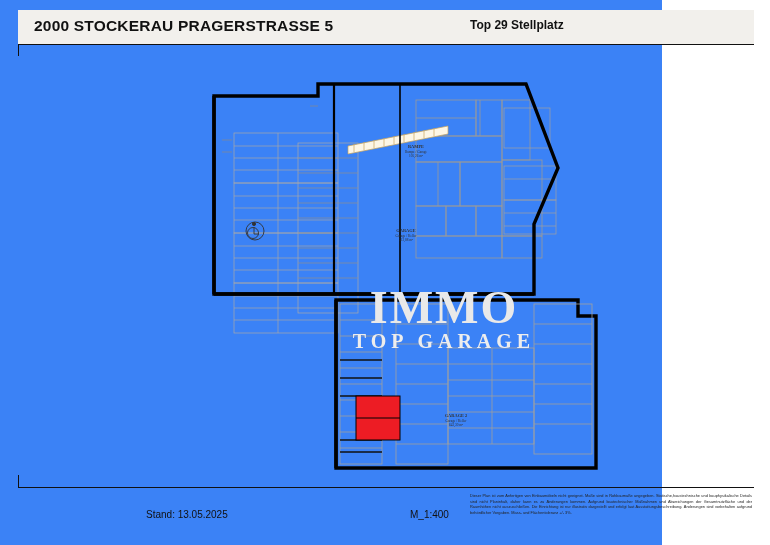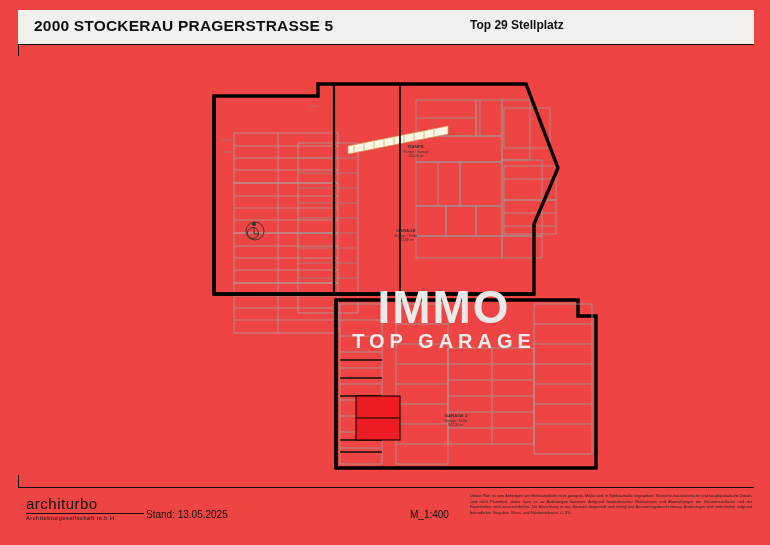--- a/index.html
+++ b/index.html
@@ -12,23 +12,23 @@
     height: 545px;
     font-family: "Liberation Sans", sans-serif;
     color: #111;
     position: relative;
     overflow: hidden;
   }
 
   .page {
     position: absolute;
     left: 0; top: 0;
-    width: 770px;
+    width: 662px;
     height: 545px;
-    background: #ef4444;
+    background: #3b82f6;
   }
 
   
   .header {
     position: absolute;
     left: 18px;
     top: 10px;
     width: 736px;
     height: 36px;
   }
@@ -141,20 +141,21 @@
     text-align: justify;
   }
 
   
   .plan {
     position: absolute;
     left: 18px;
     top: 48px;
     width: 736px;
     height: 436px;
+    font-family: Liberation Serif, serif;
   }
   .plan svg { display: block; }
 
   .watermark {
     position: absolute;
     left: 296px;
     top: 238px;
     width: 260px;
     text-align: center;
     pointer-events: none;
@@ -364,24 +365,19 @@
       <div class="rl-name">GARAGE 2</div>
       <div class="rl-txt">Garage / Keller</div>
       <div class="rl-txt">642,30 m²</div>
     </div>
   </div>
 
   <div class="footer">
     <div class="footer-rule"></div>
     <div class="footer-tick"></div>
 
-    <div class="logo">
-      <div class="logo-name">architurbo</div>
-      <div class="logo-rule"></div>
-      <div class="logo-sub">Architekturgesellschaft m.b.H.</div>
-    </div>
 
     <div class="footer-date">Stand: 13.05.2025</div>
     <div class="footer-scale">M_1:400</div>
     <div class="footer-legal">Dieser Plan ist zum Anfertigen von Einbaumöbeln nicht geeignet. Maße sind in Rohbaumaße angegeben. Statische,haustechnische und bauphysikalische Details sind nicht Planinhalt, daher kann es zu Änderungen kommen. Aufgrund bautechnischer Maßnahmen und Abweichungen der Gesamtnutzfläche und der Raumhöhen nicht auszuschließen. Die Einrichtung ist nur illustrativ dargestellt und erfolgt laut Ausstattungsbeschreibung. Änderungen sind vorbehalten aufgrund behördlicher Vorgaben. Mass- und Flächentoleranz +/- 3%.</div>
   </div>
 
 </div>
 
 </body></html>

